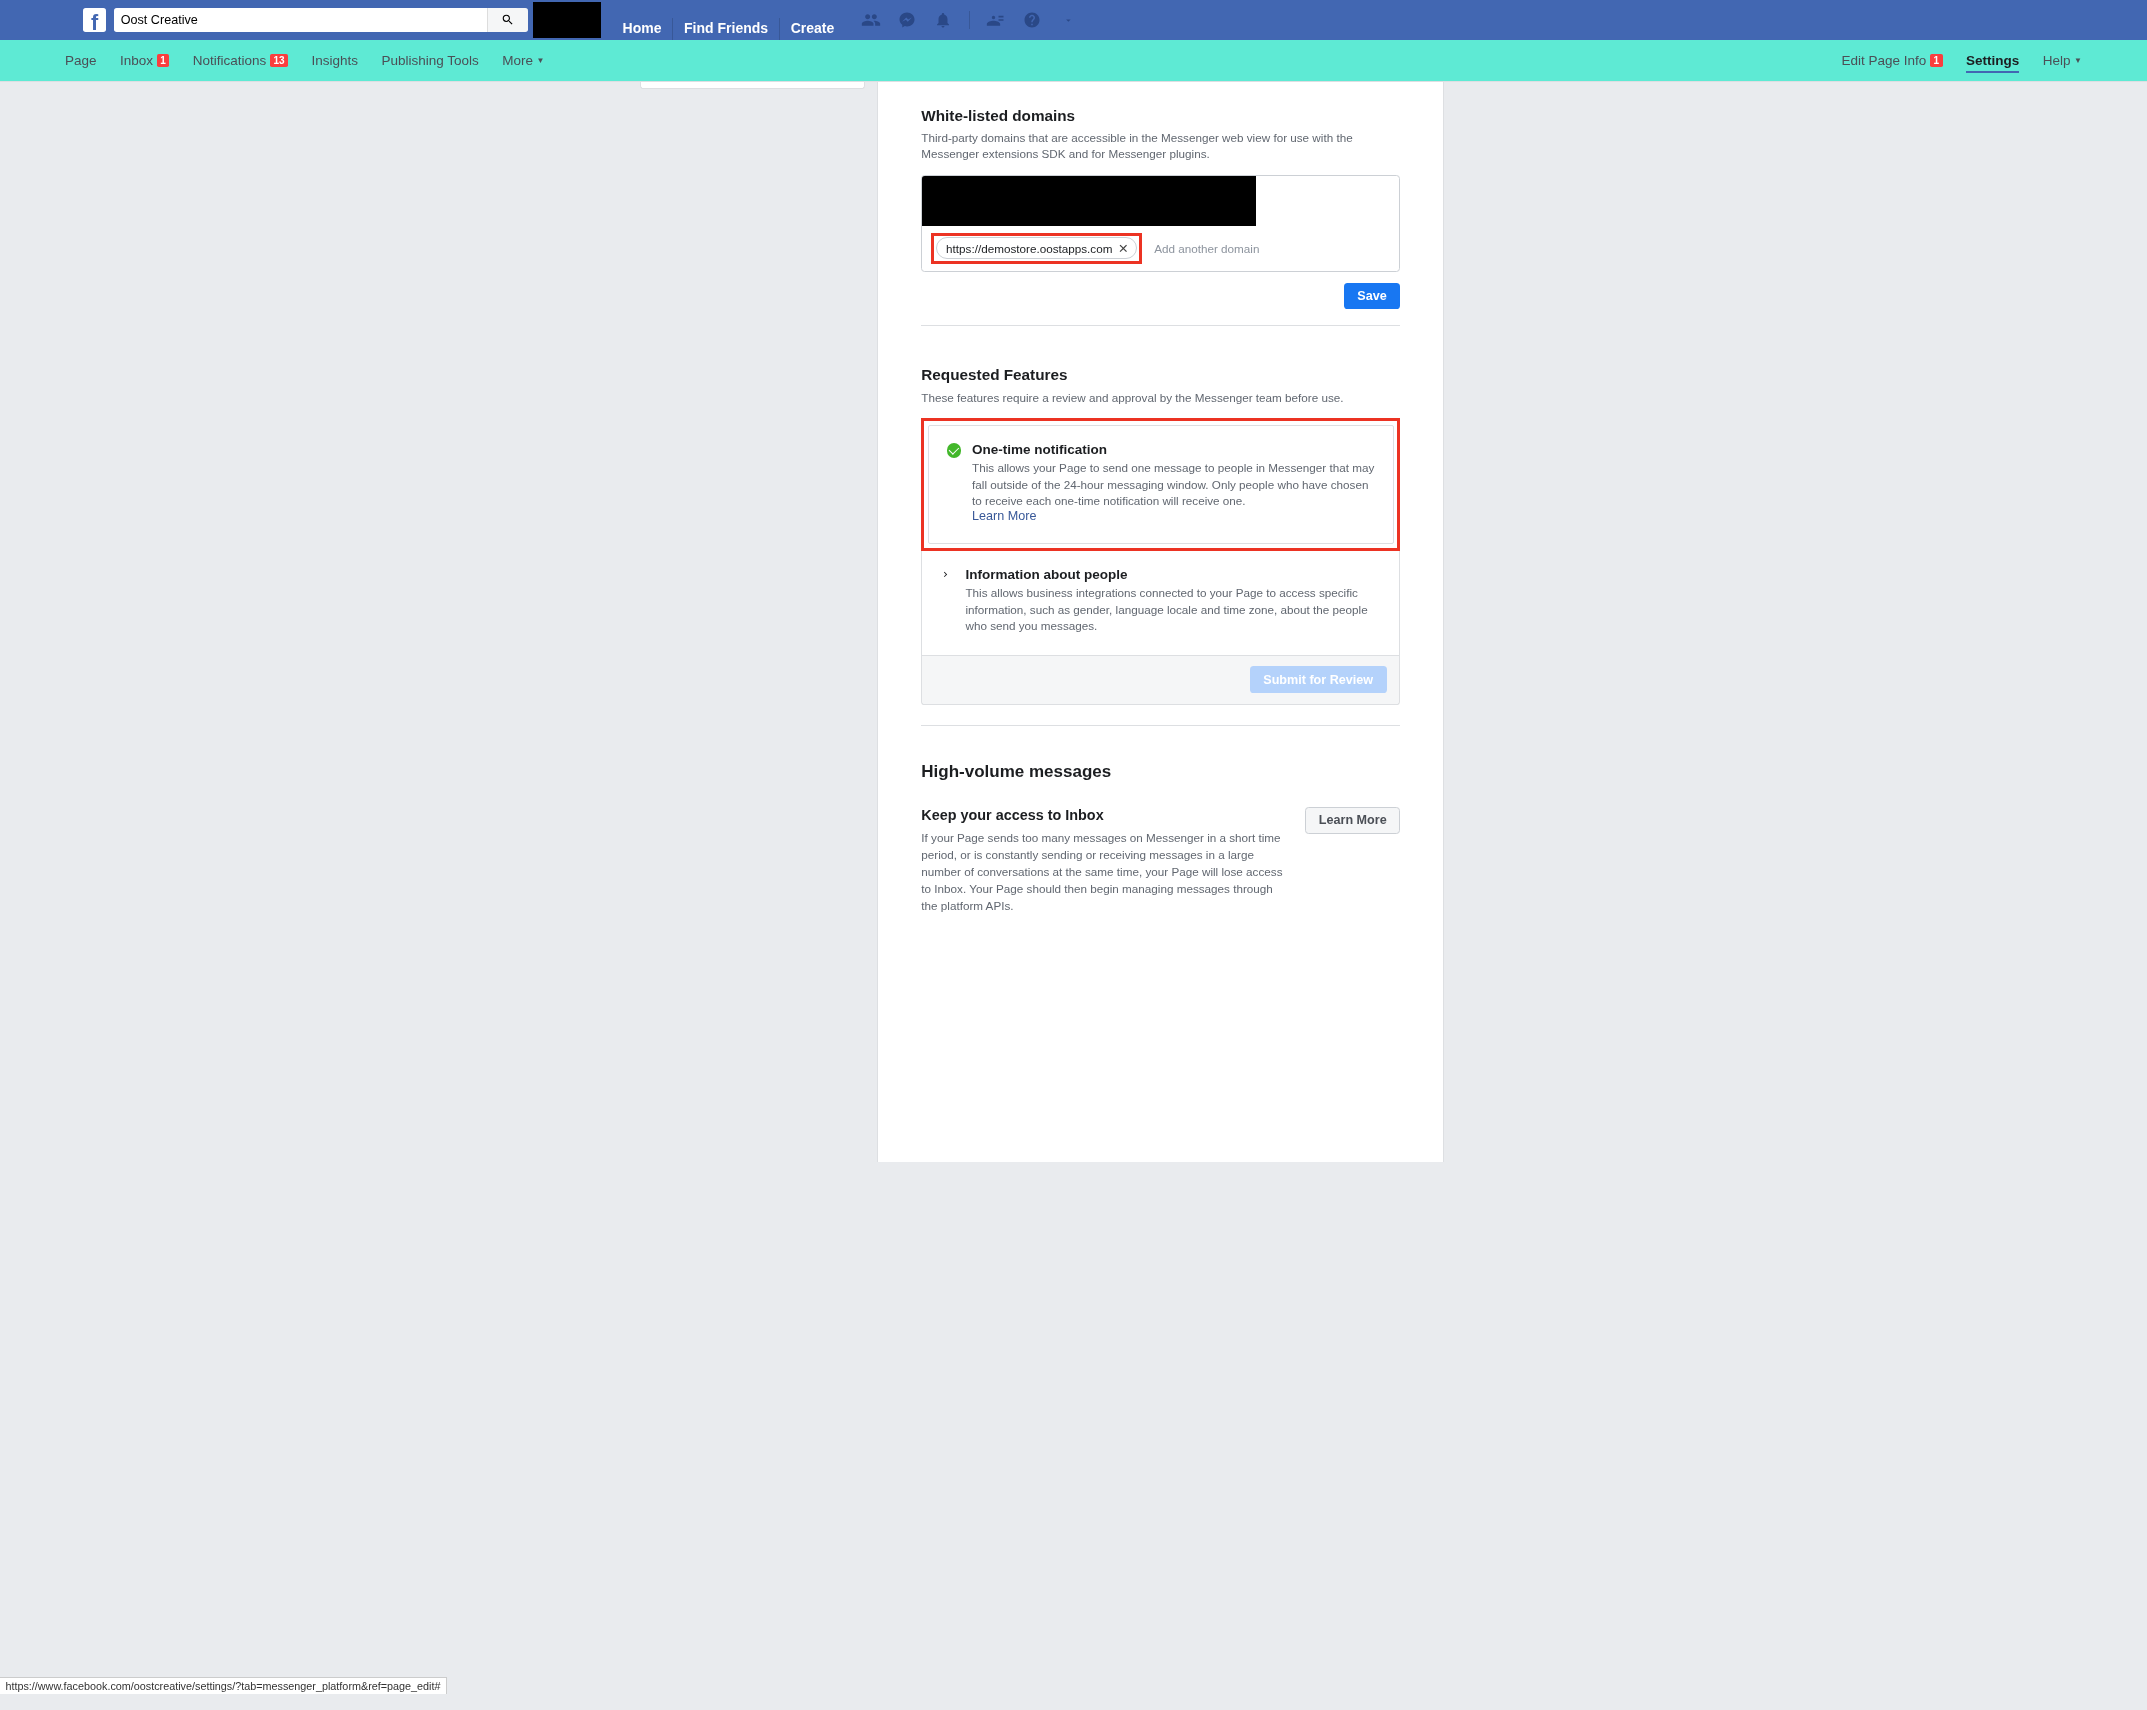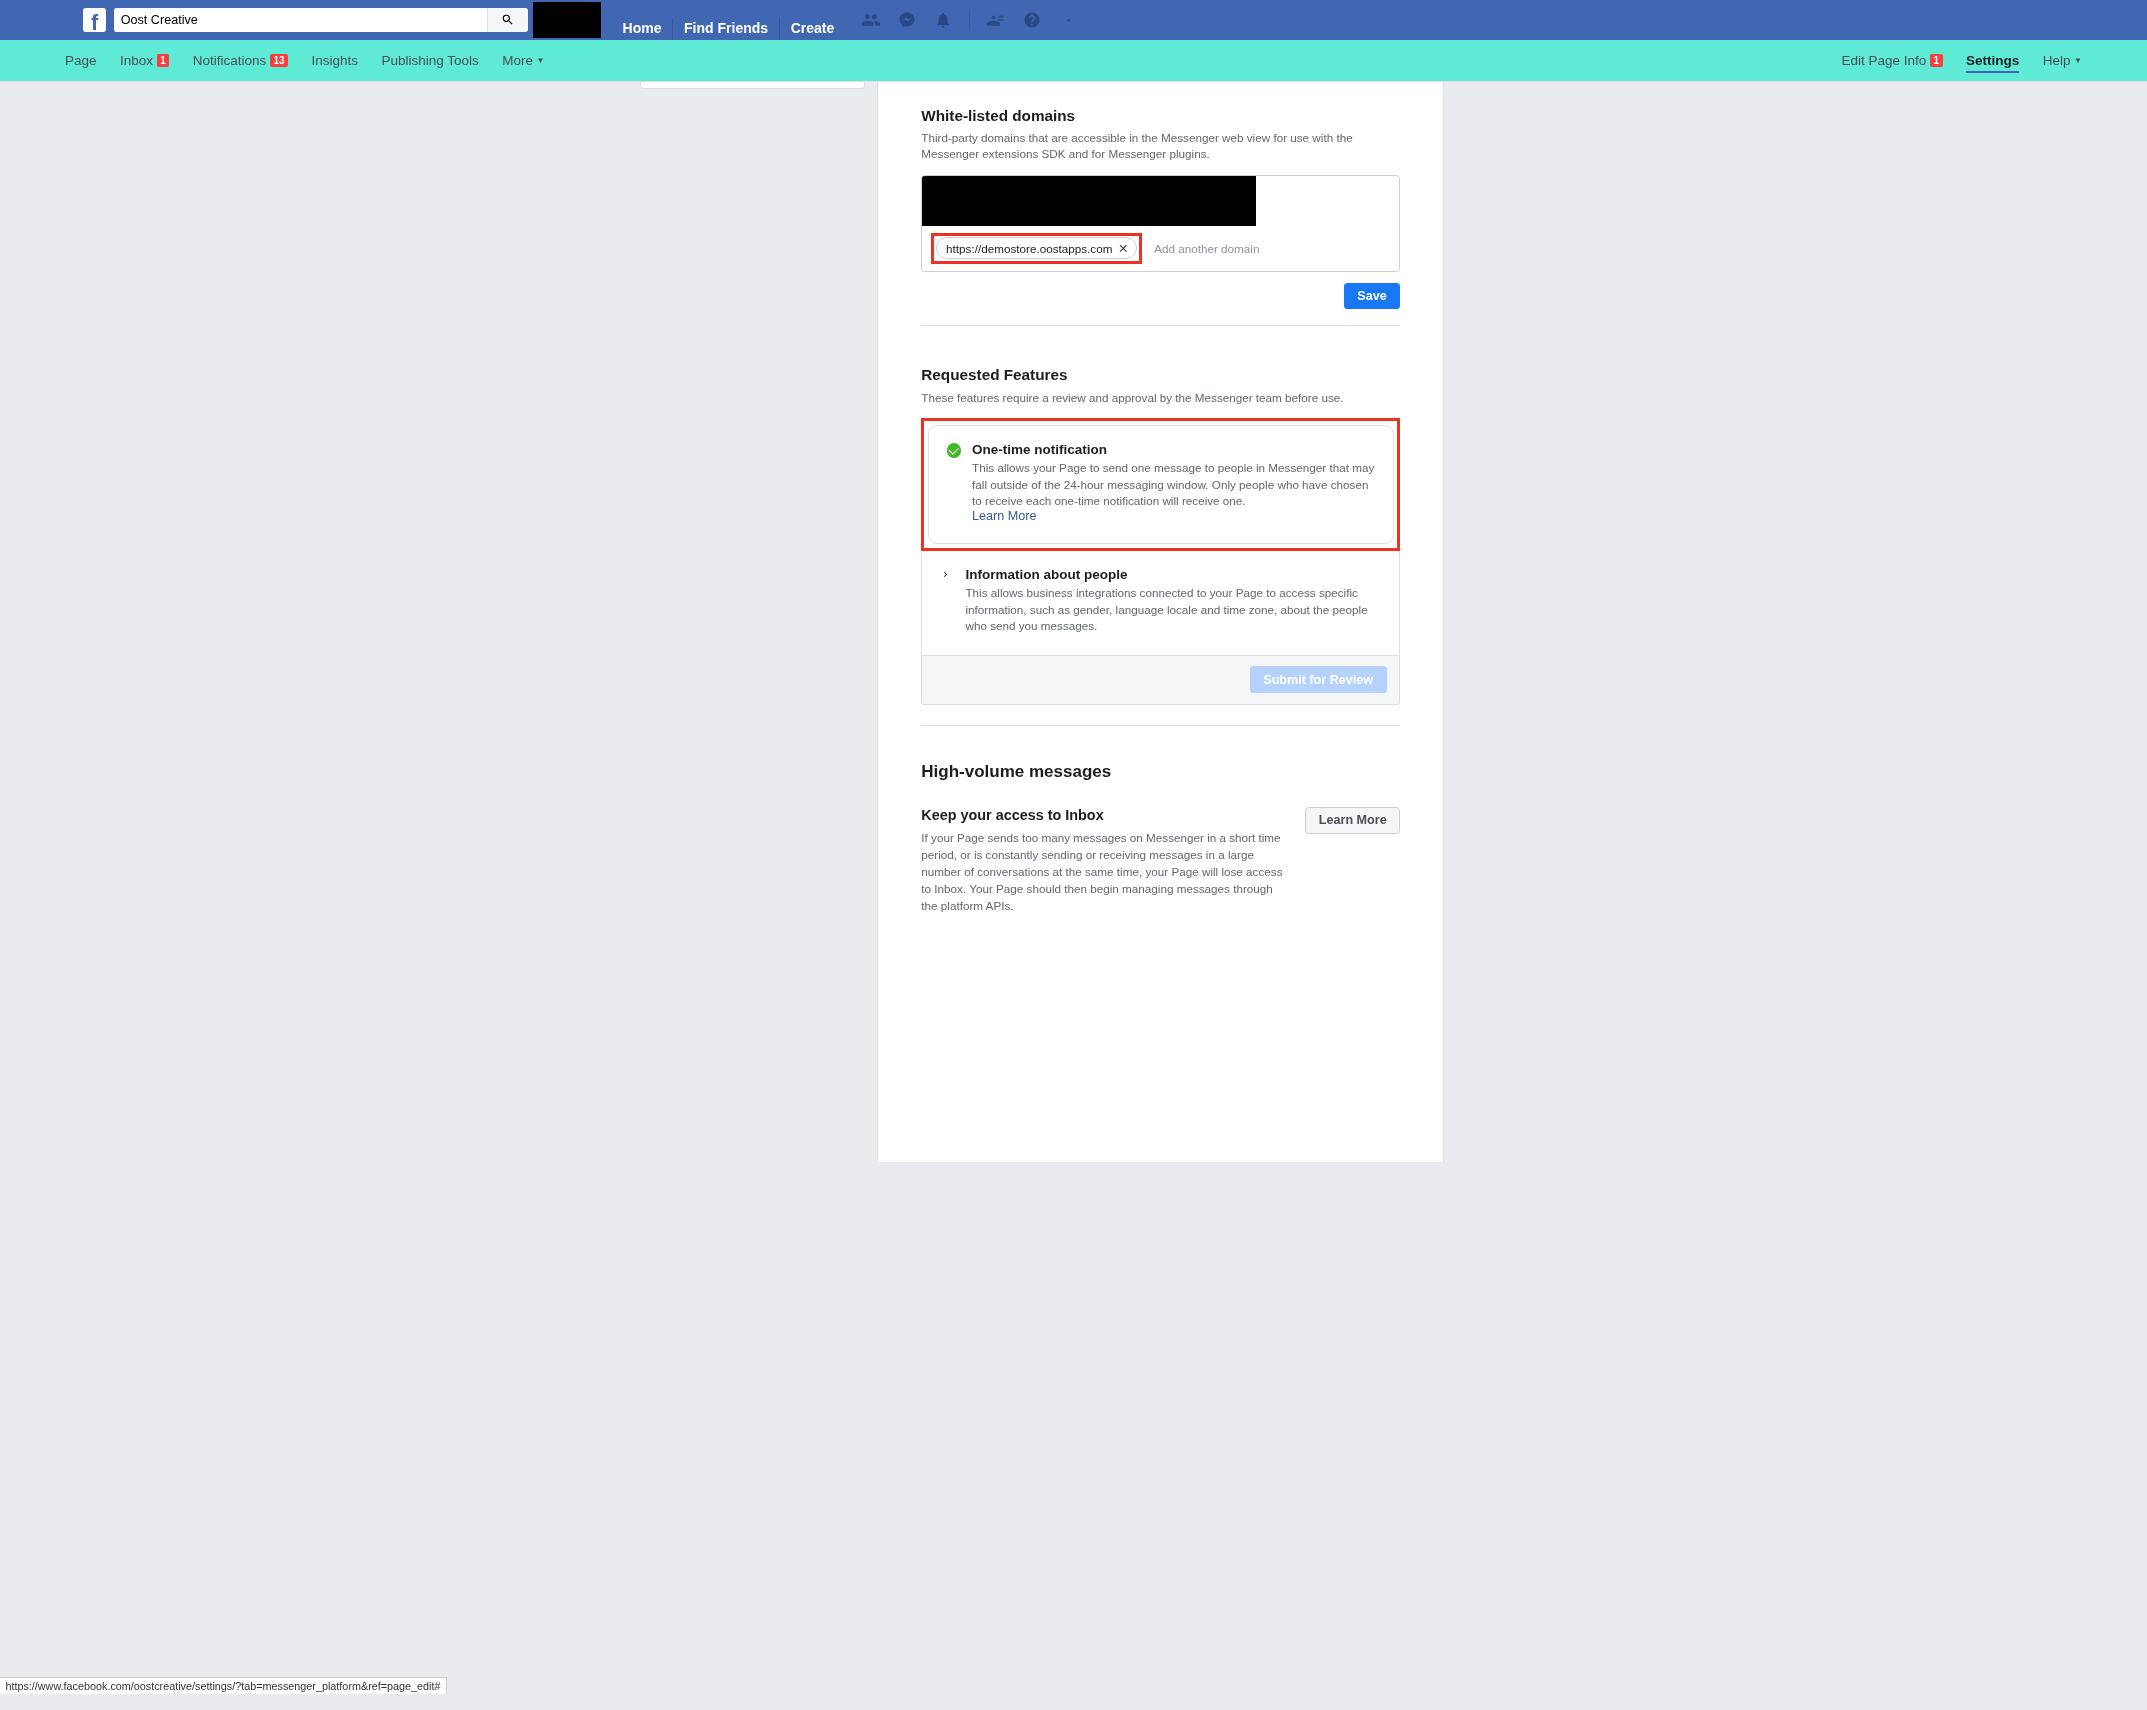--- a/index.html
+++ b/index.html
@@ -396,21 +396,21 @@
     <div class="save-row">
       <button class="btn primary">Save</button>
     </div>
 
     <div class="divider"></div>
 
     <div class="section-title">Requested Features</div>
     <div class="section-desc">These features require a review and approval by the Messenger team before use.</div>
 
     <div class="feat-box-outer">
-      <div class="feat-card" style="border-radius:9px;">
+      <div class="feat-card" style="border-radius:2px;">
         <div class="feat-item" style="border-bottom:none;">
           <div class="feat-icon">
               <div class="check-circle"></div>
             </div>
           <div>
             <div class="feat-title">One-time notification</div>
             <div class="feat-desc">This allows your Page to send one message to people in Messenger that may fall outside of the 24-hour messaging window. Only people who have chosen to receive each one-time notification will receive one.</div>
             <div class="link">Learn More</div>
           </div>
         </div>

